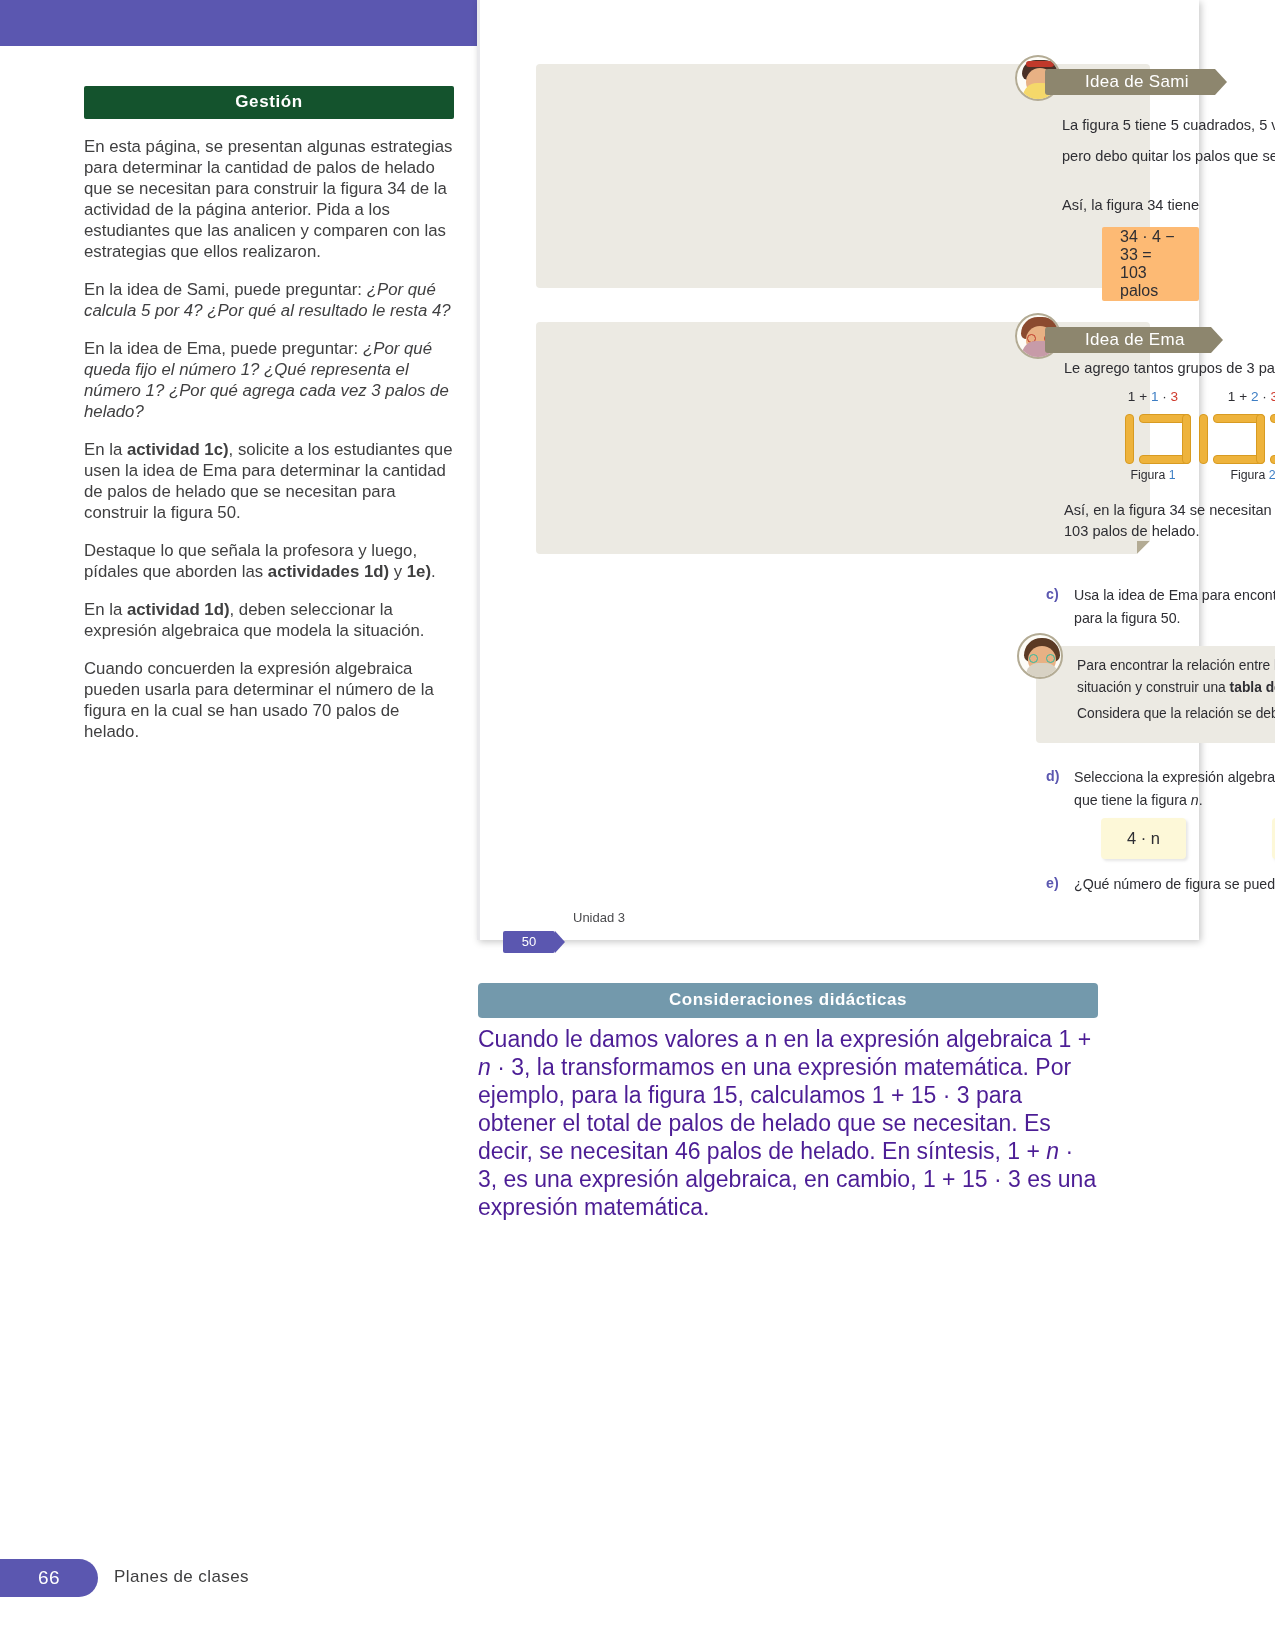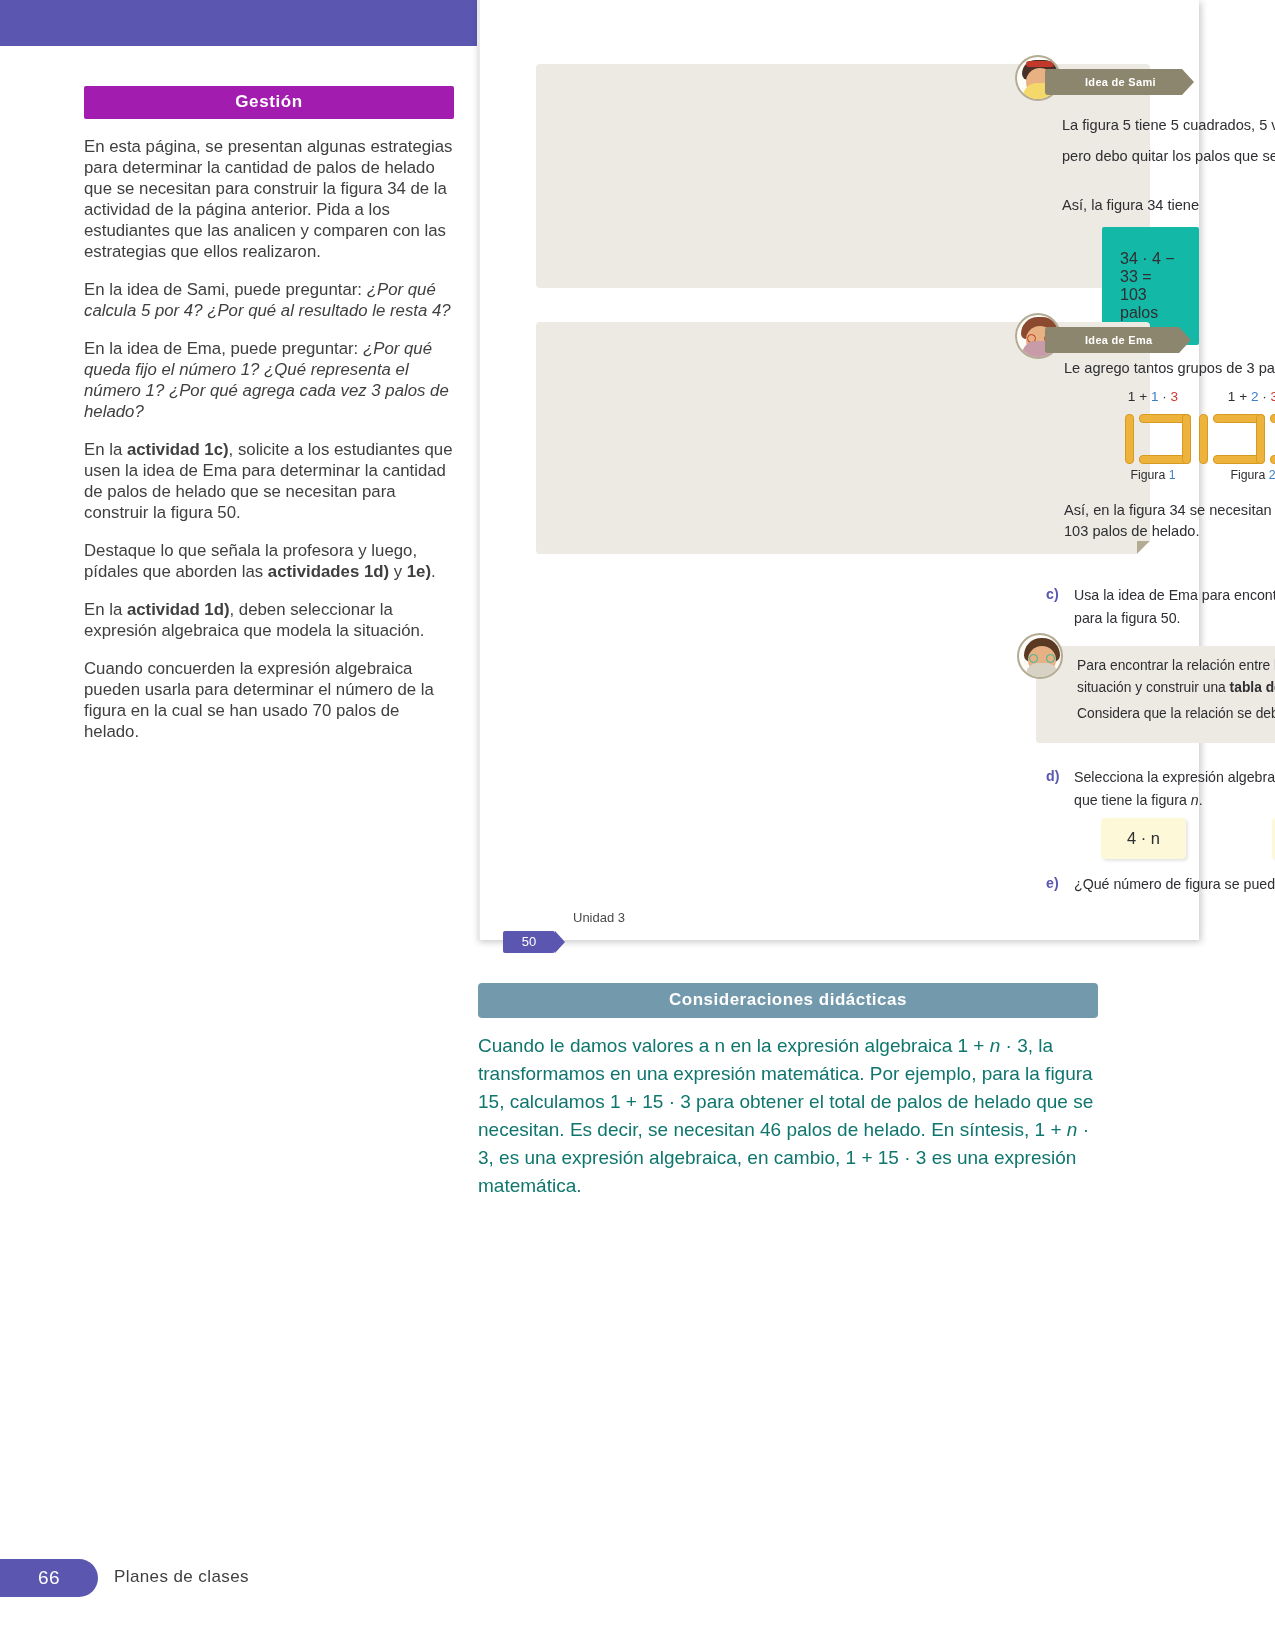--- a/index.html
+++ b/index.html
@@ -13,21 +13,21 @@
 
   
   .purple-band {
     position: absolute; left: 0; top: 0; width: 477px; height: 46px;
     background: #5b57b0;
   }
 
   
   .left-col { position: absolute; left: 84px; top: 86px; width: 370px; }
   .section-header {
-    background: #a21caf; color: #ffffff;
+    background: #14532d; color: #ffffff;
     font-size: 17px; font-weight: bold; letter-spacing: .6px;
     text-align: center; padding: 6px 0 7px; border-radius: 2px;
   }
   .left-col p {
     font-size: 16.8px; line-height: 21px; color: #3f3f40;
     margin-top: 17px; font-weight: 300;
   }
   .left-col p i { font-style: italic; }
   .left-col p b { font-weight: bold; }
 
@@ -50,21 +50,21 @@
     border-width: 0 0 13px 13px; border-style: solid;
     border-color: transparent transparent #ffffff transparent;
   }
   .idea-corner {
     position: absolute; right: 0; bottom: 0; width: 0; height: 0;
     border-left: 13px solid #b3ab94; border-bottom: 13px solid transparent;
   }
   .idea-tag {
     position: absolute; height: 26px; padding: 0 26px 0 40px;
     background: #8d866e; color: #fff;
-    font-size: 11px; line-height: 26px; font-weight: bold;
+    font-size: 17px; line-height: 26px; font-weight: normal;
     border-radius: 3px 0 0 3px; letter-spacing: .3px;
     white-space: nowrap;
   }
   .idea-tag::after {
     content: ""; position: absolute; right: -12px; top: 0;
     border-top: 13px solid transparent; border-bottom: 13px solid transparent;
     border-left: 12px solid #8d866e;
   }
   .avatar {
     position: absolute; width: 46px; height: 46px; border-radius: 50%;
@@ -86,21 +86,21 @@
   .av-glass i { position:absolute; width:9px; height:9px; border-radius:50%;
                 border:1.6px solid #c0392b; }
   .av-glass i:first-child { left:0; } .av-glass i:last-child { right:0; }
   .av-hairC { position:absolute; left:5px; top:3px; width:36px; height:24px;
               border-radius:18px 18px 7px 7px; background:#5b3a24; }
   .av-bodyC { position:absolute; left:7px; bottom:-2px; width:32px; height:16px;
               border-radius:12px 12px 0 0; background:#d8d2c4; }
   .av-glassG i { border-color:#2fb9a0 !important; }
   .idea-text { font-size: 14.6px; line-height: 30px; color: #2e2e33; }
   .hl-box {
-    display: inline-block; background: #14b8a6; padding: 23px 18px;
+    display: inline-block; background: #fdba74; padding: 1px 18px;
     font-size: 16px; color: #2e2e33; border-radius: 2px;
   }
   .small-lbl { font-size: 12.3px; color: #2e2e33; text-align: center; }
   .expr-lbl { font-size: 13.6px; color: #2e2e33; text-align: center; }
   .blue { color: #3d7ec4; } .red { color: #cf3b2e; }
 
   
   .sticks { position: absolute; }
   .stick {
     position: absolute; background: #eeb33c; border-radius: 4px;
@@ -135,22 +135,22 @@
   .bk-foot-txt { position: absolute; font-size: 13px; color: #4a4a4d; }
 
   
   .cons-wrap { position: absolute; left: 478px; top: 983px; width: 620px; }
   .cons-header {
     background: #7399ac; color: #fff; font-size: 17px; font-weight: bold;
     letter-spacing: .5px; text-align: center; padding: 7px 0 8px;
     border-radius: 4px;
   }
   .cons-body {
-    font-size: 19px; line-height: 28px; color: #0f766e;
-    margin-top: 14px; font-weight: 300;
+    font-size: 23px; line-height: 28px; color: #4c1d95;
+    margin-top: 7px; font-weight: 300;
   }
   .cons-body i { font-style: italic; }
 
   
   .pg-badge {
     position: absolute; left: 0; top: 1559px; width: 98px; height: 38px;
     background: #5b57b0; border-radius: 0 19px 19px 0;
     color: #fff; font-size: 19px; text-align: center; line-height: 38px;
     letter-spacing: .5px;
   }

